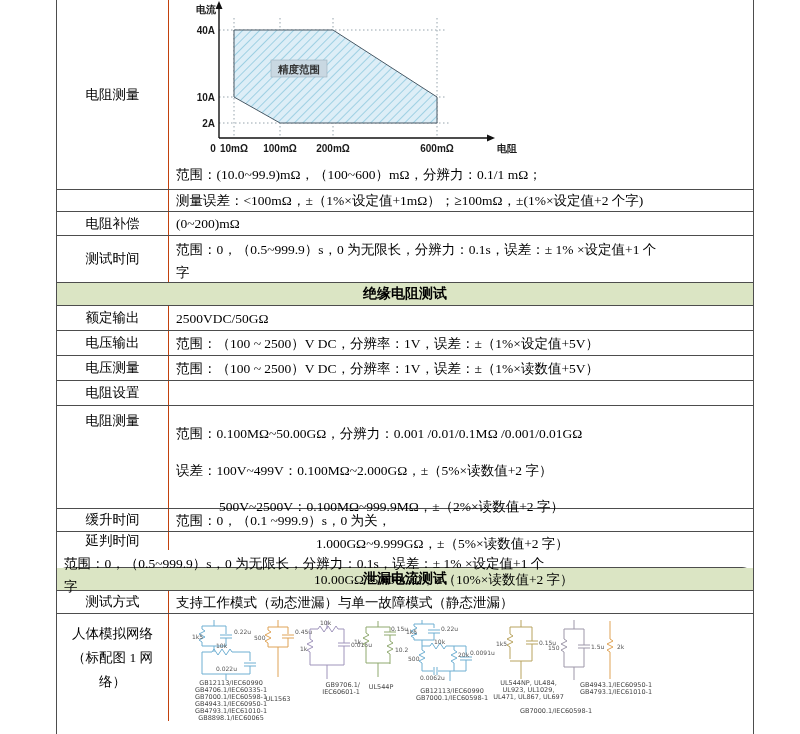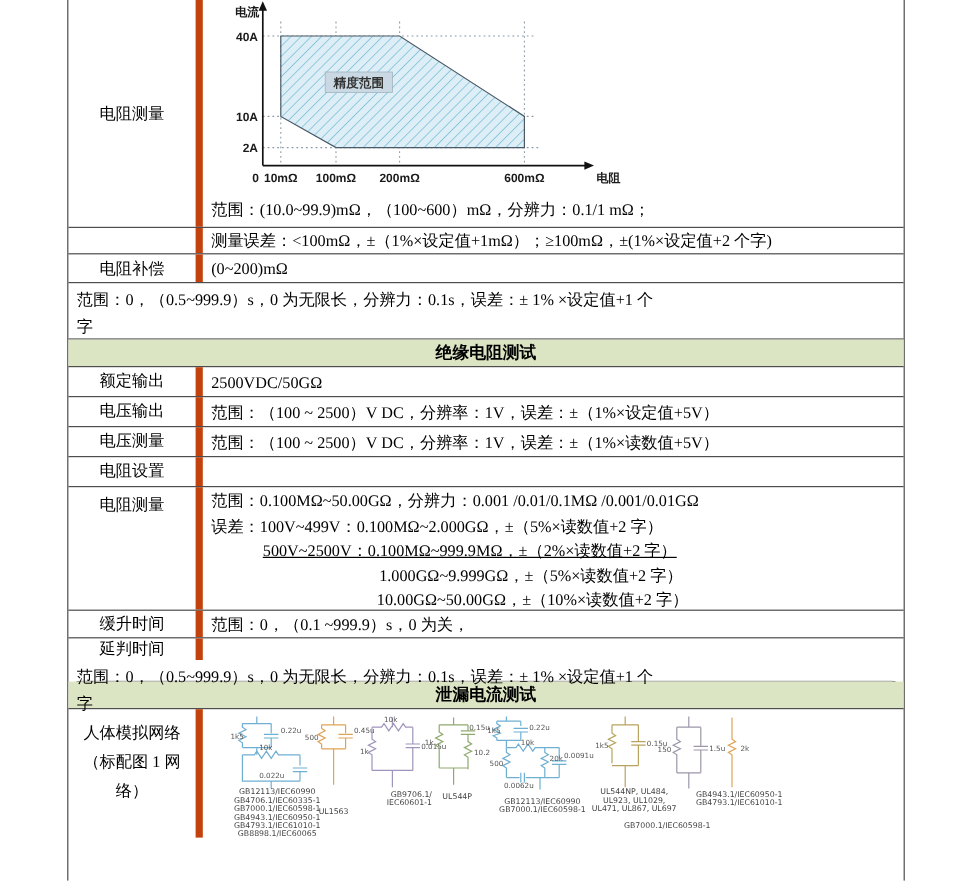--- a/index.html
+++ b/index.html
@@ -3,29 +3,29 @@
 <meta charset="utf-8">
 <style>
   html,body{margin:0;padding:0;}
   body{background:#fff;}
   .page{position:relative;width:800px;height:734px;background:#fff;overflow:hidden;
         font-family:"Liberation Serif","DejaVu Serif",serif;color:#000;font-size:13.5px;}
   .table{position:absolute;left:56px;top:0;width:698px;height:734px;box-sizing:border-box;
          border-left:1px solid #4d4d4d;border-right:1px solid #4d4d4d;display:flex;flex-direction:column;}
   .row{display:flex;box-sizing:border-box;border-top:1px solid #4d4d4d;flex:0 0 auto;}
   .row.first{border-top:none;}
-  .lcell{width:112px;box-sizing:border-box;border-right:6px solid #c2410c;display:flex;
+  .lcell{width:112px;box-sizing:border-box;border-right:1px solid #c2410c;display:flex;
          flex-direction:column;align-items:center;justify-content:center;text-align:center;flex:0 0 auto;}
   .ccell{flex:1 1 auto;position:relative;box-sizing:border-box;padding-left:7px;display:flex;align-items:center;}
   .ccell.block{display:block;padding-top:2px;}
   .hdr{justify-content:center;background:#dbe5c4;font-weight:bold;font-size:14px;
        display:flex;align-items:center;width:100%;}
   .line{line-height:23px;white-space:nowrap;}
-  .mline{line-height:20.5px;white-space:nowrap;}
-  .ind1{padding-left:43px;text-decoration:underline;}
+  .mline{line-height:20.5px;white-space:nowrap;margin-top:16px;}
+  .ind1{padding-left:43px;}
   .ind2{padding-left:140px;}
   .ind3{padding-left:138px;}
   .chartwrap{position:absolute;left:10px;top:0;width:340px;height:164px;}
   .rangeline{position:absolute;left:7px;top:166px;white-space:nowrap;}
   .chart-label{font-family:"Liberation Sans","DejaVu Sans",sans-serif;font-weight:bold;font-size:10px;fill:#1a1a1a;}
   .region-label{font-family:"Liberation Sans","DejaVu Sans",sans-serif;font-weight:bold;font-size:10.5px;fill:#333;}
   .networks{position:relative;width:100%;height:108px;}
   .ckt{position:absolute;}
   .ckt svg{display:block;overflow:visible;}
   .cv{font-family:"DejaVu Sans","Liberation Sans",sans-serif;font-size:6px;fill:#555;}
@@ -101,20 +101,23 @@
     <div class="row" style="height:24px;">
       <div class="lcell">
         <span>电阻补偿</span>
       </div>
       <div class="ccell">
         <span class="line">(0~200)mΩ</span>
       </div>
     </div>
 
     <div class="row" style="height:47px;">
+      <div class="lcell">
+        <span>测试时间</span>
+      </div>
       <div class="ccell block">
         <div class="line">范围：0，（0.5~999.9）s，0 为无限长，分辨力：0.1s，误差：± 1% ×设定值+1 个</div>
         <div class="line">字</div>
       </div>
     </div>
 
     <div class="row" style="height:23px;">
       <div class="hdr">绝缘电阻测试</div>
     </div>
 
@@ -177,20 +180,28 @@
       <div class="ccell block">
         <div class="line">范围：0，（0.5~999.9）s，0 为无限长，分辨力：0.1s，误差：± 1% ×设定值+1 个</div>
         <div class="line">字</div>
       </div>
     </div>
 
     <div class="row" style="height:23px;border-radius:11px;">
       <div class="hdr">泄漏电流测试</div>
     </div>
 
+    <div class="row" style="height:23px;">
+      <div class="lcell">
+          <span>测试方式</span>
+        </div>
+      <div class="ccell">
+          <span class="line">支持工作模式（动态泄漏）与单一故障模式（静态泄漏）</span>
+        </div>
+    </div>
 
     <div class="row" style="height:108px;">
       <div class="lcell netlabel" style="justify-content:flex-start;padding-top:8px;">
         <div>人体模拟网络</div>
         <div>（标配图 1 网</div>
         <div>络）</div>
       </div>
       <div class="ccell block">
         <div class="networks">
 

